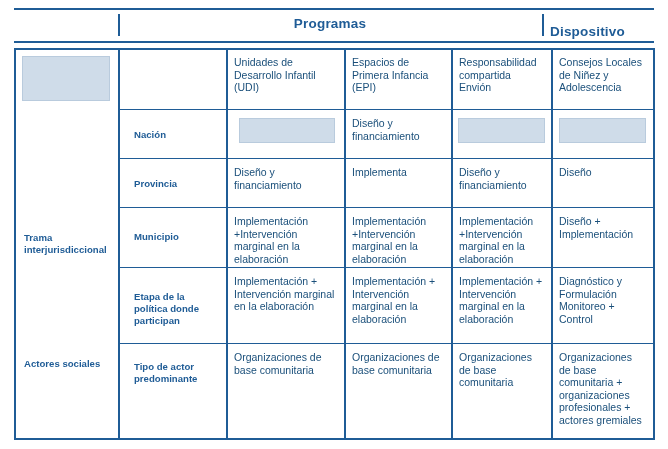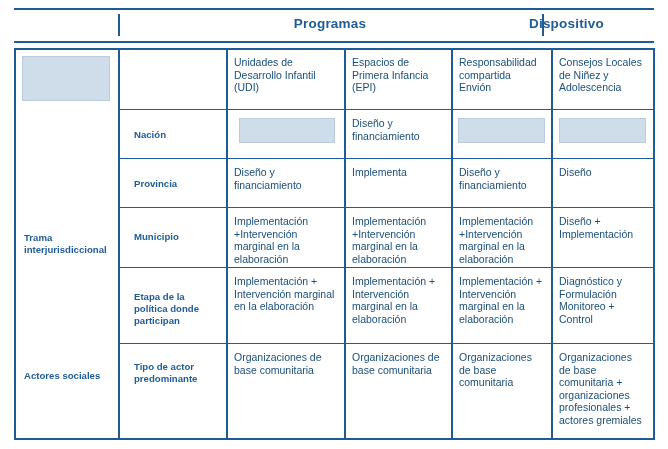--- a/index.html
+++ b/index.html
@@ -57,21 +57,21 @@
     position: absolute;
     top: 8px;
     font-size: 13.5px;
     font-weight: bold;
     color: #1f5c96;
     letter-spacing: 0.2px;
   }
   #hdr-programas-tick { left: 104px; }
   #hdr-programas { left: 108px; width: 416px; text-align: center; }
   #hdr-dispositivo-tick { left: 528px; }
-  #hdr-dispositivo { left: 515px; }
+  #hdr-dispositivo { left: 536px; margin-top: 8px; }
 
   
   .grid {
     position: absolute;
     left: 14px;
     top: 48px;
     width: 640px;
     height: 392px;
   }
   .vline {
@@ -184,21 +184,21 @@
     <div class="hline" id="h-bot"></div>
 
     <div class="shade" style="left:8px; top:8px; width:88px; height:45px;"></div>
 
     <div class="colhead" style="left:213px; top:4px; width:116px;">Unidades de Desarrollo Infantil (UDI)</div>
     <div class="colhead" style="left:438px; top:4px; width:98px;">Responsabilidad compartida Envión</div>
     <div class="colhead" style="left:331px; top:4px; width:105px;">Espacios de Primera Infancia (EPI)</div>
     <div class="colhead" style="left:538px; top:4px; width:100px;">Consejos Locales de Niñez y Adolescencia</div>
 
     <div class="sidelabel" style="left:0px; top:140px; width:104px;">Trama interjurisdiccional</div>
-    <div class="sidelabel" style="left:0px; top:278px; width:104px;">Actores sociales</div>
+    <div class="sidelabel" style="left:0px; top:266px; width:104px;">Actores sociales</div>
 
     <div class="rowlabel" style="left:104px; top:81px; width:88px;">Nación</div>
     <div class="shade" style="left:225px; top:70px; width:96px; height:25px;"></div>
     <div class="cell" style="left:331px; top:65px; width:104px;">Diseño y financiamiento</div>
     <div class="shade" style="left:444px; top:70px; width:87px; height:25px;"></div>
     <div class="shade" style="left:545px; top:70px; width:87px; height:25px;"></div>
 
     <div class="rowlabel" style="left:104px; top:130px; width:108px;">Provincia</div>
     <div class="cell" style="left:213px; top:114px; width:114px;">Diseño y financiamiento</div>
     <div class="cell" style="left:331px; top:114px; width:104px;">Implementa</div>

